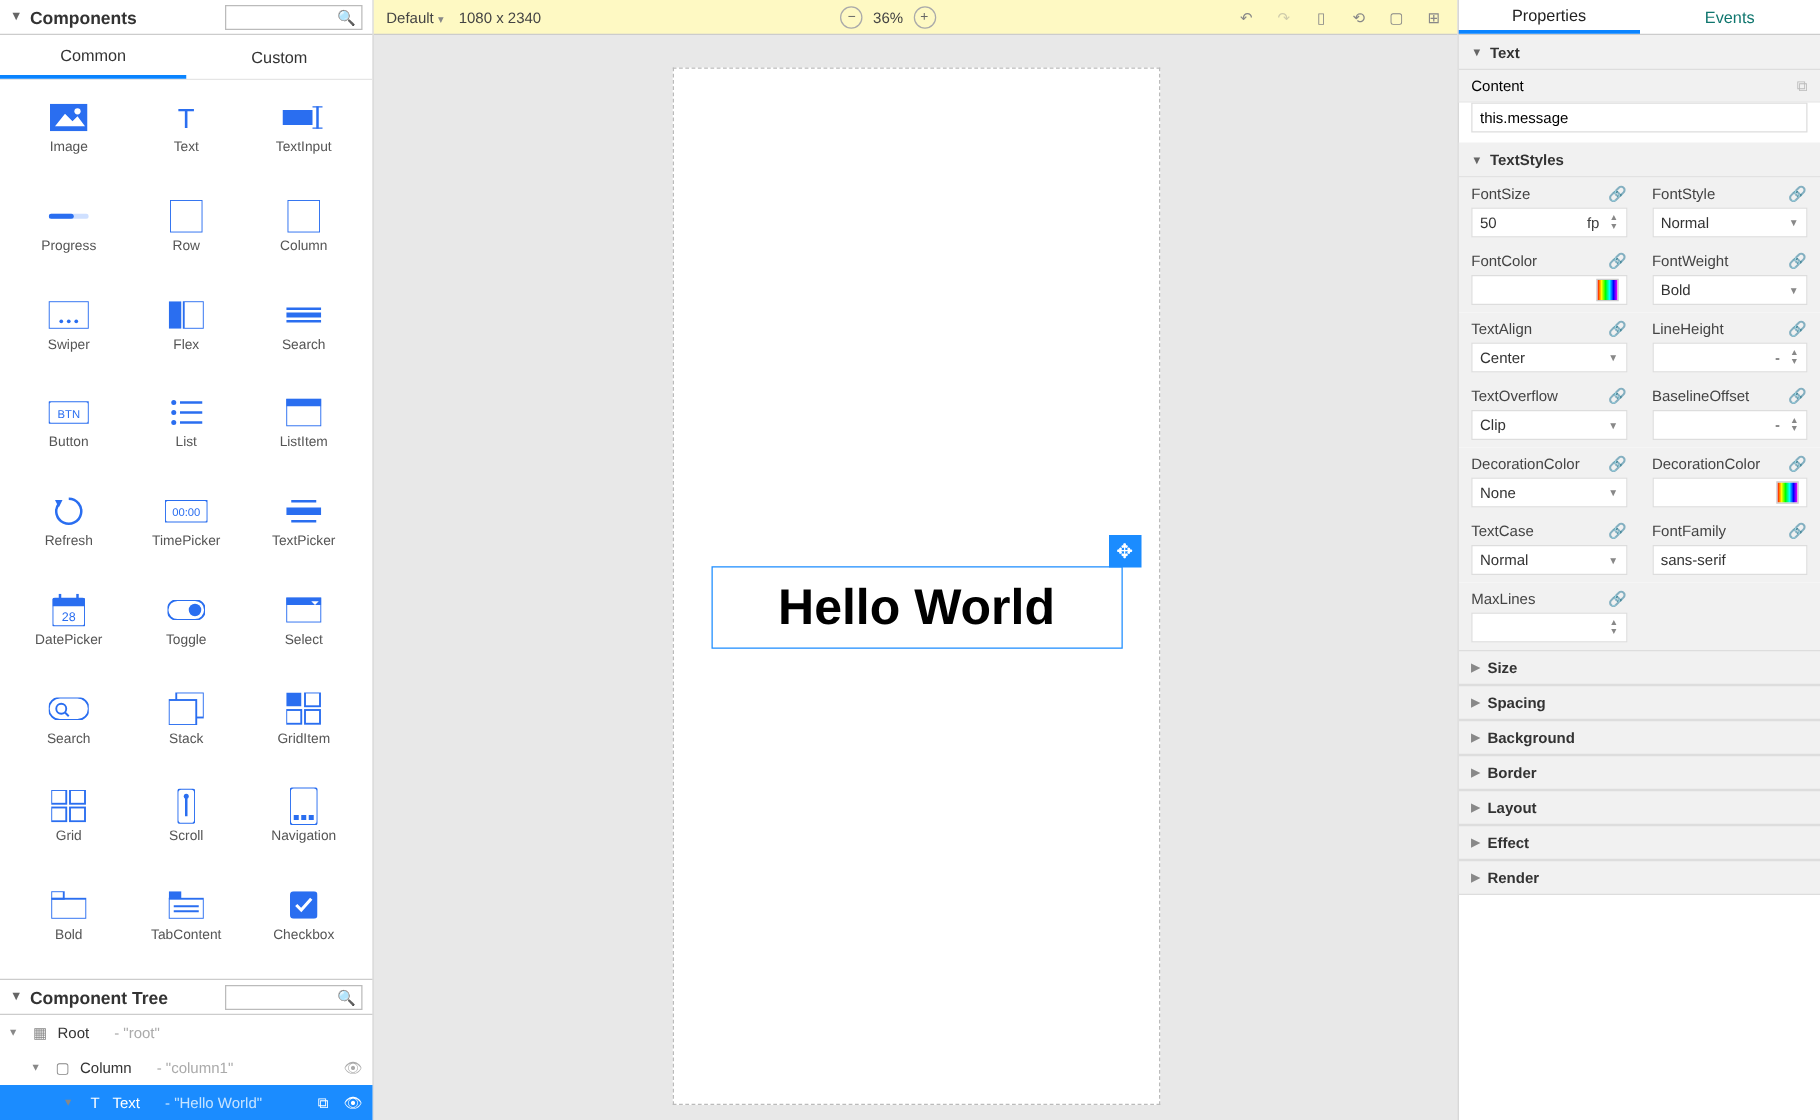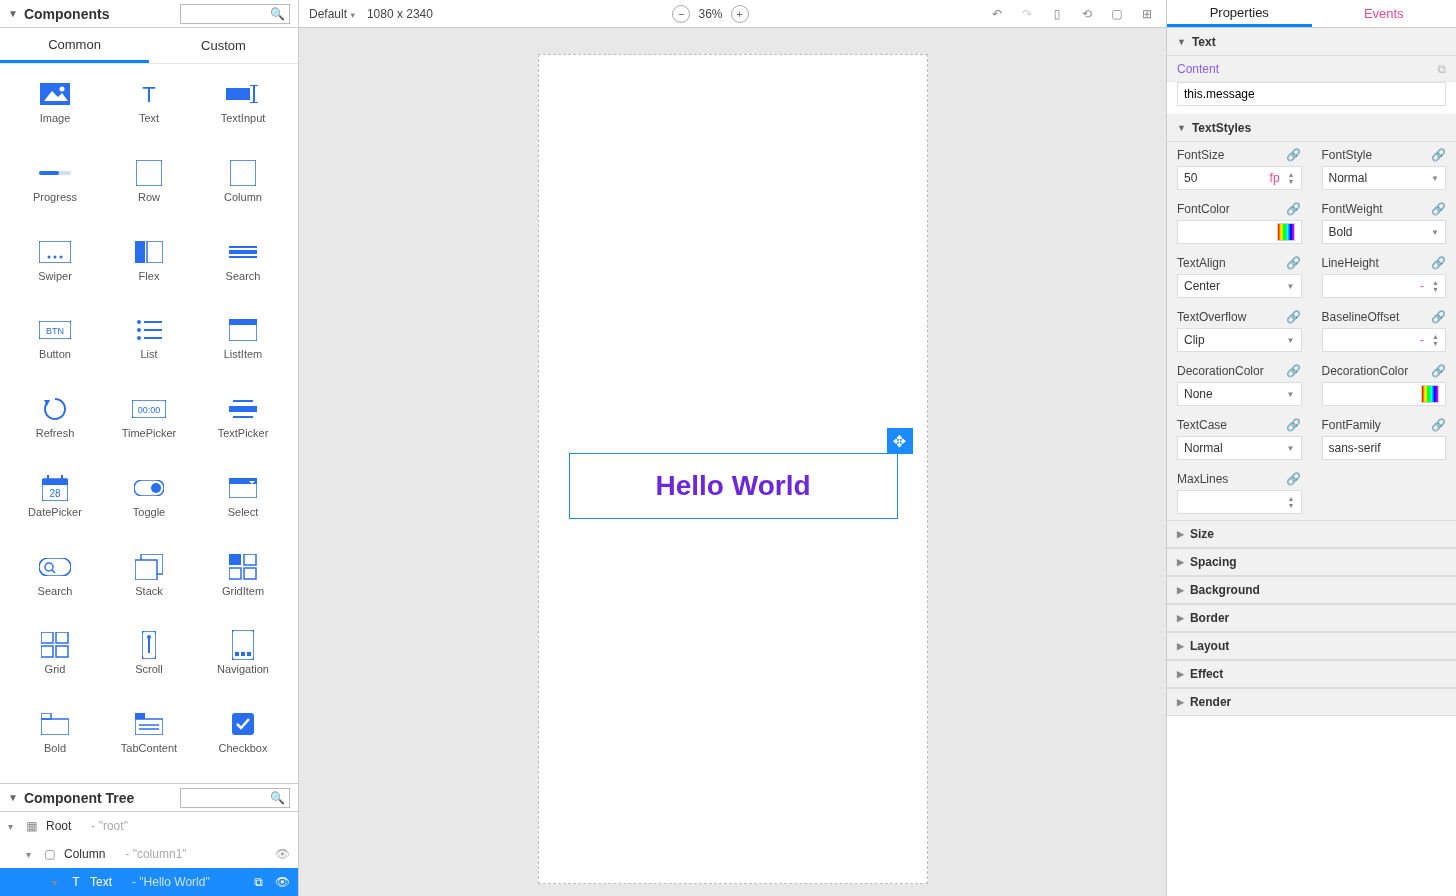--- a/index.html
+++ b/index.html
@@ -32,51 +32,51 @@
 .tree-row.indent1 { padding-left: 26px; }
 .tree-row.indent2 { padding-left: 52px; }
 .tree-row.selected { background: #1b8cff; color: #fff; }
 .tree-row.selected .value { color: #c7e4ff; }
 .tree-row.selected .icon { color: #fff; }
 .tree-row .eye { margin-left: auto; color: #aaa; }
 .tree-row.selected .eye { color: #fff; }
 
 
 .center { flex: 1; display: flex; flex-direction: column; background: #e8e8e8; }
-.toolbar { height: 28px; background: #ffffff; border-bottom: 1px solid #ccc; display: flex; align-items: center; padding: 0 10px; gap: 12px; font-size: 12px; color: #444; }
+.toolbar { height: 28px; background: #fef9c3; border-bottom: 1px solid #ccc; display: flex; align-items: center; padding: 0 10px; gap: 12px; font-size: 12px; color: #444; }
 .toolbar .spacer { flex: 1; }
 .toolbar .ico { color: #888; cursor: pointer; width: 18px; text-align: center; }
 .toolbar .zoom { display: flex; align-items: center; gap: 8px; }
 .toolbar .zoom-btn { width: 18px; height: 18px; border: 1px solid #aaa; border-radius: 50%; display: flex; align-items: center; justify-content: center; font-size: 11px; color: #666; cursor: pointer; }
 
 .canvas-area { flex: 1; display: flex; justify-content: center; padding: 26px 0; overflow: auto; }
 .artboard { width: 390px; height: 830px; background: #fff; border: 1px dashed #bbb; position: relative; }
 .sel-box { position: absolute; left: 30px; top: 398px; width: 329px; height: 66px; border: 1px solid #1b8cff; display: flex; align-items: center; justify-content: center; }
-.sel-text { font-size: 28px; font-weight: bold; color: #6d28d9; white-space: nowrap; }
+.sel-text { font-size: 40px; font-weight: bold; color: #000000; white-space: nowrap; }
 .move-handle { position: absolute; top: -26px; right: -16px; width: 26px; height: 26px; background: #1b8cff; color: #fff; display: flex; align-items: center; justify-content: center; font-size: 16px; }
 
 
 .right-panel { width: 290px; border-left: 1px solid #ccc; display: flex; flex-direction: column; background: #fff; }
 .rtabs { display: flex; height: 28px; border-bottom: 1px solid #ccc; }
-.rtab { flex: 1; display: flex; align-items: center; justify-content: center; font-size: 13px; cursor: pointer; color: #ec4899; }
+.rtab { flex: 1; display: flex; align-items: center; justify-content: center; font-size: 13px; cursor: pointer; color: #0f766e; }
 .rtab.active { border-bottom: 3px solid #0a84ff; color: #222; font-weight: 500; }
 
 .section-hdr { height: 28px; background: #f1f1f1; border-bottom: 1px solid #ddd; display: flex; align-items: center; padding: 0 10px; gap: 6px; font-weight: bold; font-size: 12px; }
 .section-hdr .caret { font-size: 9px; color: #666; }
 .prop-row { display: flex; align-items: center; min-height: 26px; padding: 4px 10px; gap: 8px; background: #f1f1f1; border-bottom: 1px solid #e9e9e9; }
-.prop-label { flex: 1; font-size: 12px; color: #8b5cf6; }
+.prop-label { flex: 1; font-size: 12px; color: #000000; }
 .link-ico { color: #bbb; font-size: 12px; cursor: pointer; }
 .content-input { margin: 0 10px 8px 10px; width: calc(100% - 20px); height: 24px; border: 1px solid #ddd; background: #fff; padding: 0 6px; font-size: 12px; }
 
 .prop-grid { display: grid; grid-template-columns: 1fr 1fr; }
 .prop-cell { padding: 6px 10px 0 10px; background: #f1f1f1; }
 .prop-cell .lbl-row { display: flex; align-items: flex-start; justify-content: space-between; margin-bottom: 4px; }
 .prop-cell .lbl { font-size: 12px; color: #444; }
 .prop-cell .ctrl { height: 24px; background: #fff; border: 1px solid #ddd; display: flex; align-items: center; padding: 0 6px; font-size: 12px; margin-bottom: 6px; position: relative; }
-.prop-cell .ctrl .unit { margin-left: auto; color: #ec4899; margin-right: 4px; }
+.prop-cell .ctrl .unit { margin-left: auto; color: #404040; margin-right: 4px; }
 .prop-cell .ctrl .spin { display: flex; flex-direction: column; font-size: 7px; color: #888; line-height: 7px; margin-left: 4px; }
 .prop-cell .ctrl .dd { margin-left: auto; font-size: 8px; color: #888; }
 .color-sw { width: 18px; height: 18px; margin-left: auto; border: 1px solid #ccc; }
 .rainbow { background: linear-gradient(90deg,#f00,#ff0,#0f0,#0ff,#00f,#f0f); }
 
 .collapsed-hdr { height: 28px; background: #f1f1f1; border-bottom: 1px solid #ddd; border-top: 1px solid #ddd; display: flex; align-items: center; padding: 0 10px; gap: 6px; font-weight: bold; font-size: 12px; cursor: pointer; }
 .collapsed-hdr .caret { font-size: 9px; color: #888; }
 
 svg { display: block; }
 </style>

